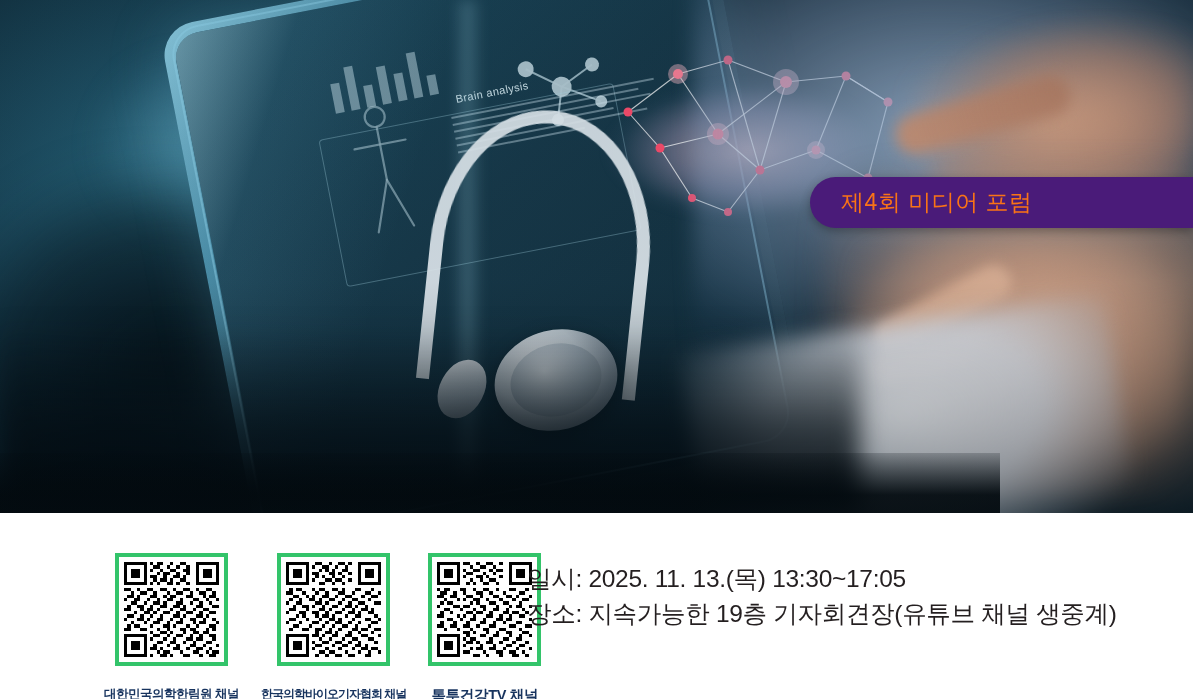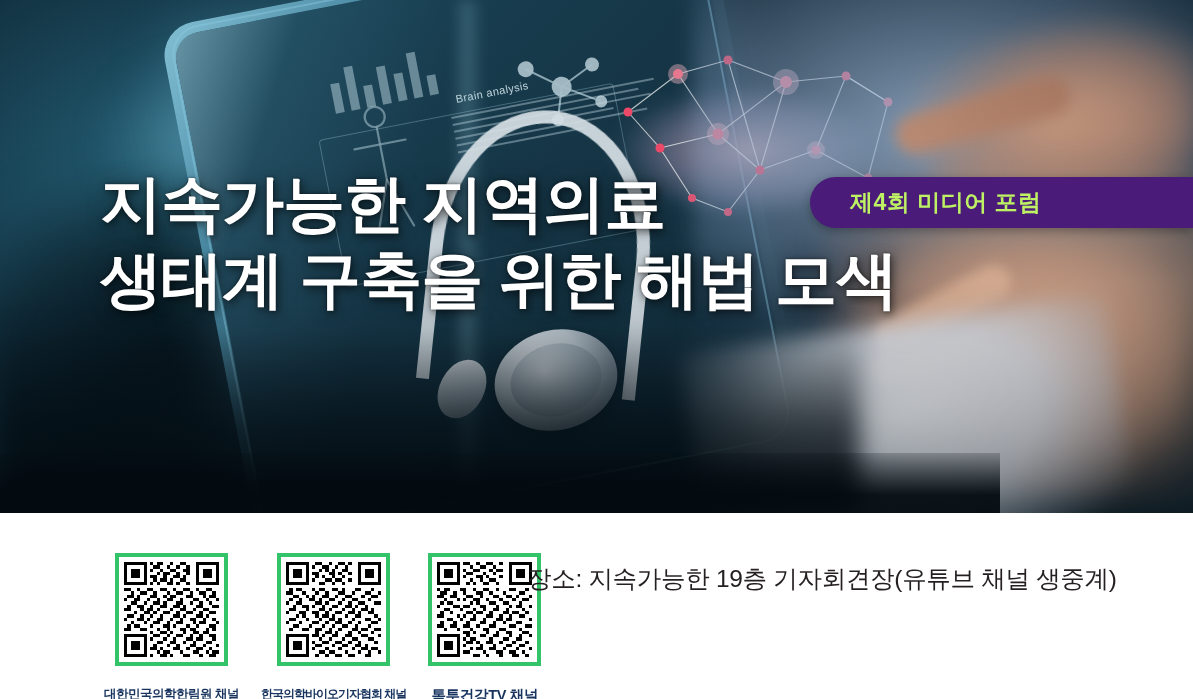--- a/index.html
+++ b/index.html
@@ -230,22 +230,22 @@
 
   .badge {
     position:absolute; left:810px; top:177px; width:383px; height:51px;
     background:#4a1b79;
     border-radius:26px 0 0 26px;
     display:flex; align-items:center;
     z-index:9;
     box-shadow:0 3px 10px rgba(0,0,0,.30);
   }
   .badge-label {
-    color:#bef264; font-weight:bold; font-size:23px; letter-spacing:.5px;
-    margin-left:40px; white-space:nowrap;
+    color:#f97316; font-weight:normal; font-size:23px; letter-spacing:.5px;
+    margin-left:31px; white-space:nowrap;
   }
 
   
   .bottom {
     position:absolute; left:0; top:513px; width:1193px; height:186px;
     background:#ffffff;
   }
 
   .qr-row {
     position:absolute; left:104px; top:40px;
@@ -419,24 +419,20 @@
     <div class="hand-bottom"></div>
     <div class="finger-b1"></div>
     <div class="finger-b2"></div>
     <div class="bg-coat"></div>
 
     <div class="bg-bottom-dark"></div>
     <div class="bg-darkband"></div>
     <div class="hero-tint"></div>
   </div>
 
-  <div class="title-block">
-    <div class="title-line">지속가능한 지역의료</div>
-    <div class="title-line">생태계 구축을 위한 해법 모색</div>
-  </div>
 
   <div class="badge">
     <span class="badge-label">제4회 미디어 포럼</span>
   </div>
 </div>
 
 <div class="bottom">
 
   <div class="qr-row">
 
@@ -1036,16 +1032,17 @@
               <rect x="27" y="28" width="1" height="1"></rect>
           </g>
         </svg>
       </div>
       <div class="qr-caption big">톡투건강TV 채널</div>
     </div>
 
   </div>
 
   <div class="info">
+    <div class="info-line">일시: 2025. 11. 13.(목) 13:30~17:05</div>
     <div class="info-line">장소: 지속가능한 19층 기자회견장(유튜브 채널 생중계)</div>
   </div>
 
 </div>
 
 </body></html>

